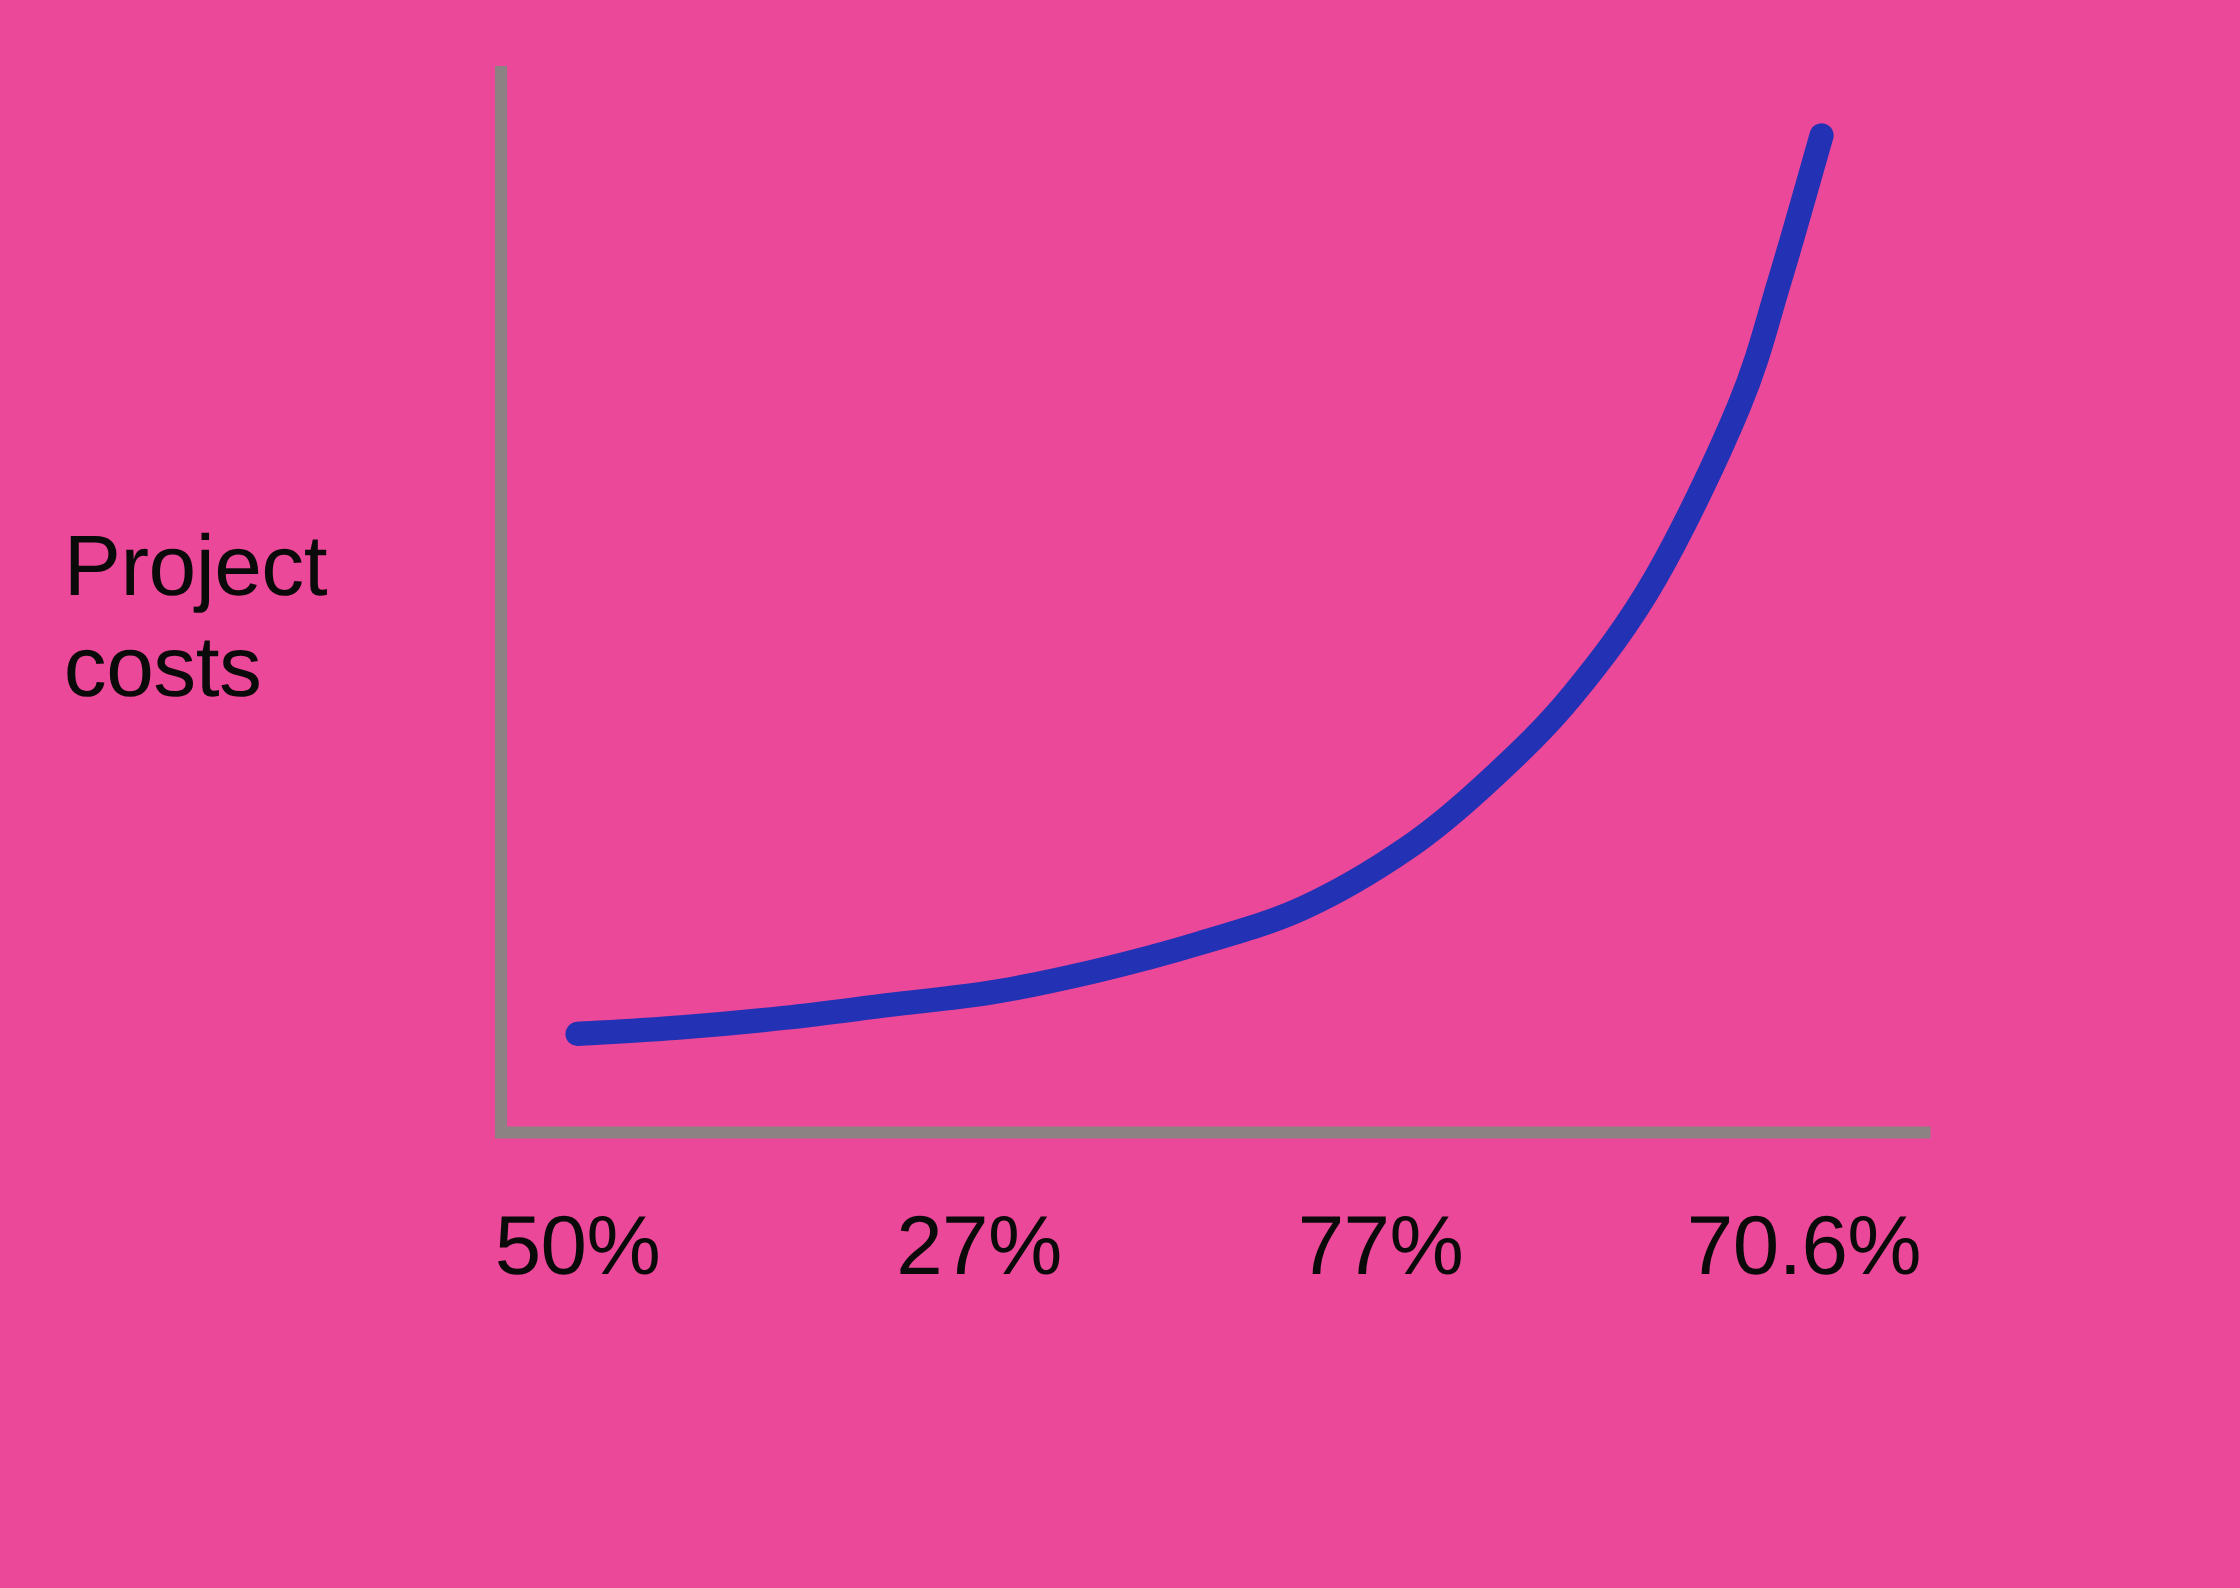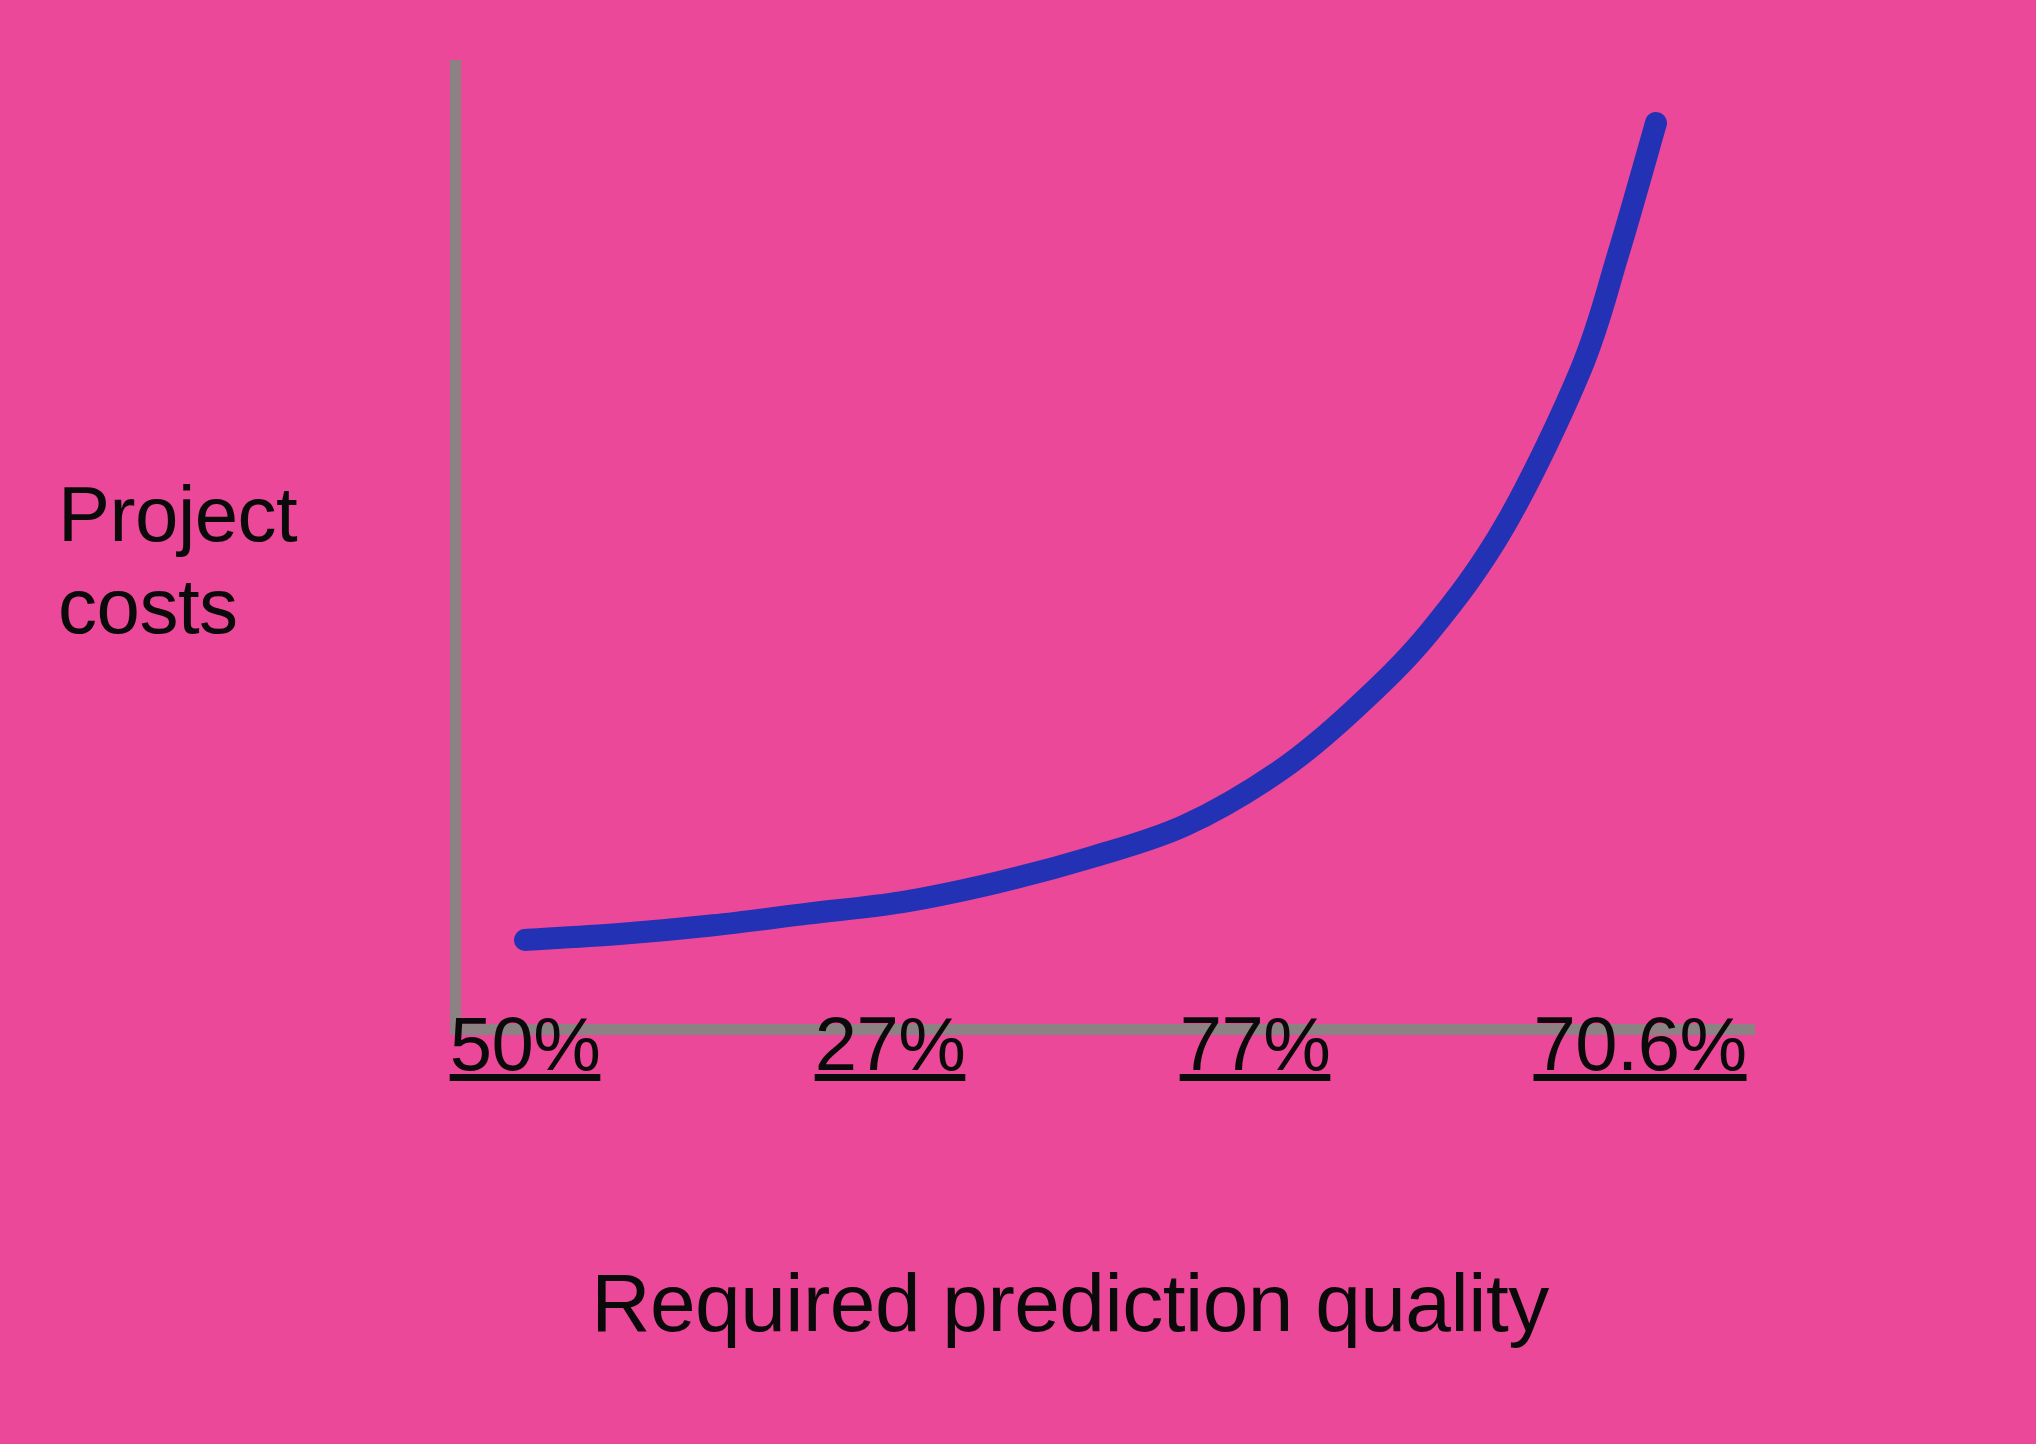--- a/index.html
+++ b/index.html
@@ -40,28 +40,27 @@
     line-height: 1.18;
     color: #0a0a0a;
     letter-spacing: -0.5px;
     white-space: pre-line;
     text-align: left;
   }
 
   
   .x-tick {
     position: absolute;
-    top: 1006px;
+    top: 1095px;
     transform: translateX(-50%);
     font-size: 76px;
     line-height: 1;
     color: #0a0a0a;
     letter-spacing: -0.5px;
     white-space: nowrap;
-    text-decoration: underline;
   }
 
   
   #x-axis-title {
     position: absolute;
     top: 1262px;
     left: 0;
     width: 2036px;
     text-align: center;
     font-size: 82px;
@@ -89,17 +88,14 @@
   </svg>
 
   <div id="y-axis-label">Project
 costs</div>
 
   <div class="x-tick" style="left:525px;">50%</div>
   <div class="x-tick" style="left:890px;">27%</div>
   <div class="x-tick" style="left:1255px;">77%</div>
   <div class="x-tick" style="left:1640px;">70.6%</div>
 
-  <div id="x-axis-title">
-    <span class="inner">Required prediction quality</span>
-  </div>
 
 </div>
 
 </body></html>

